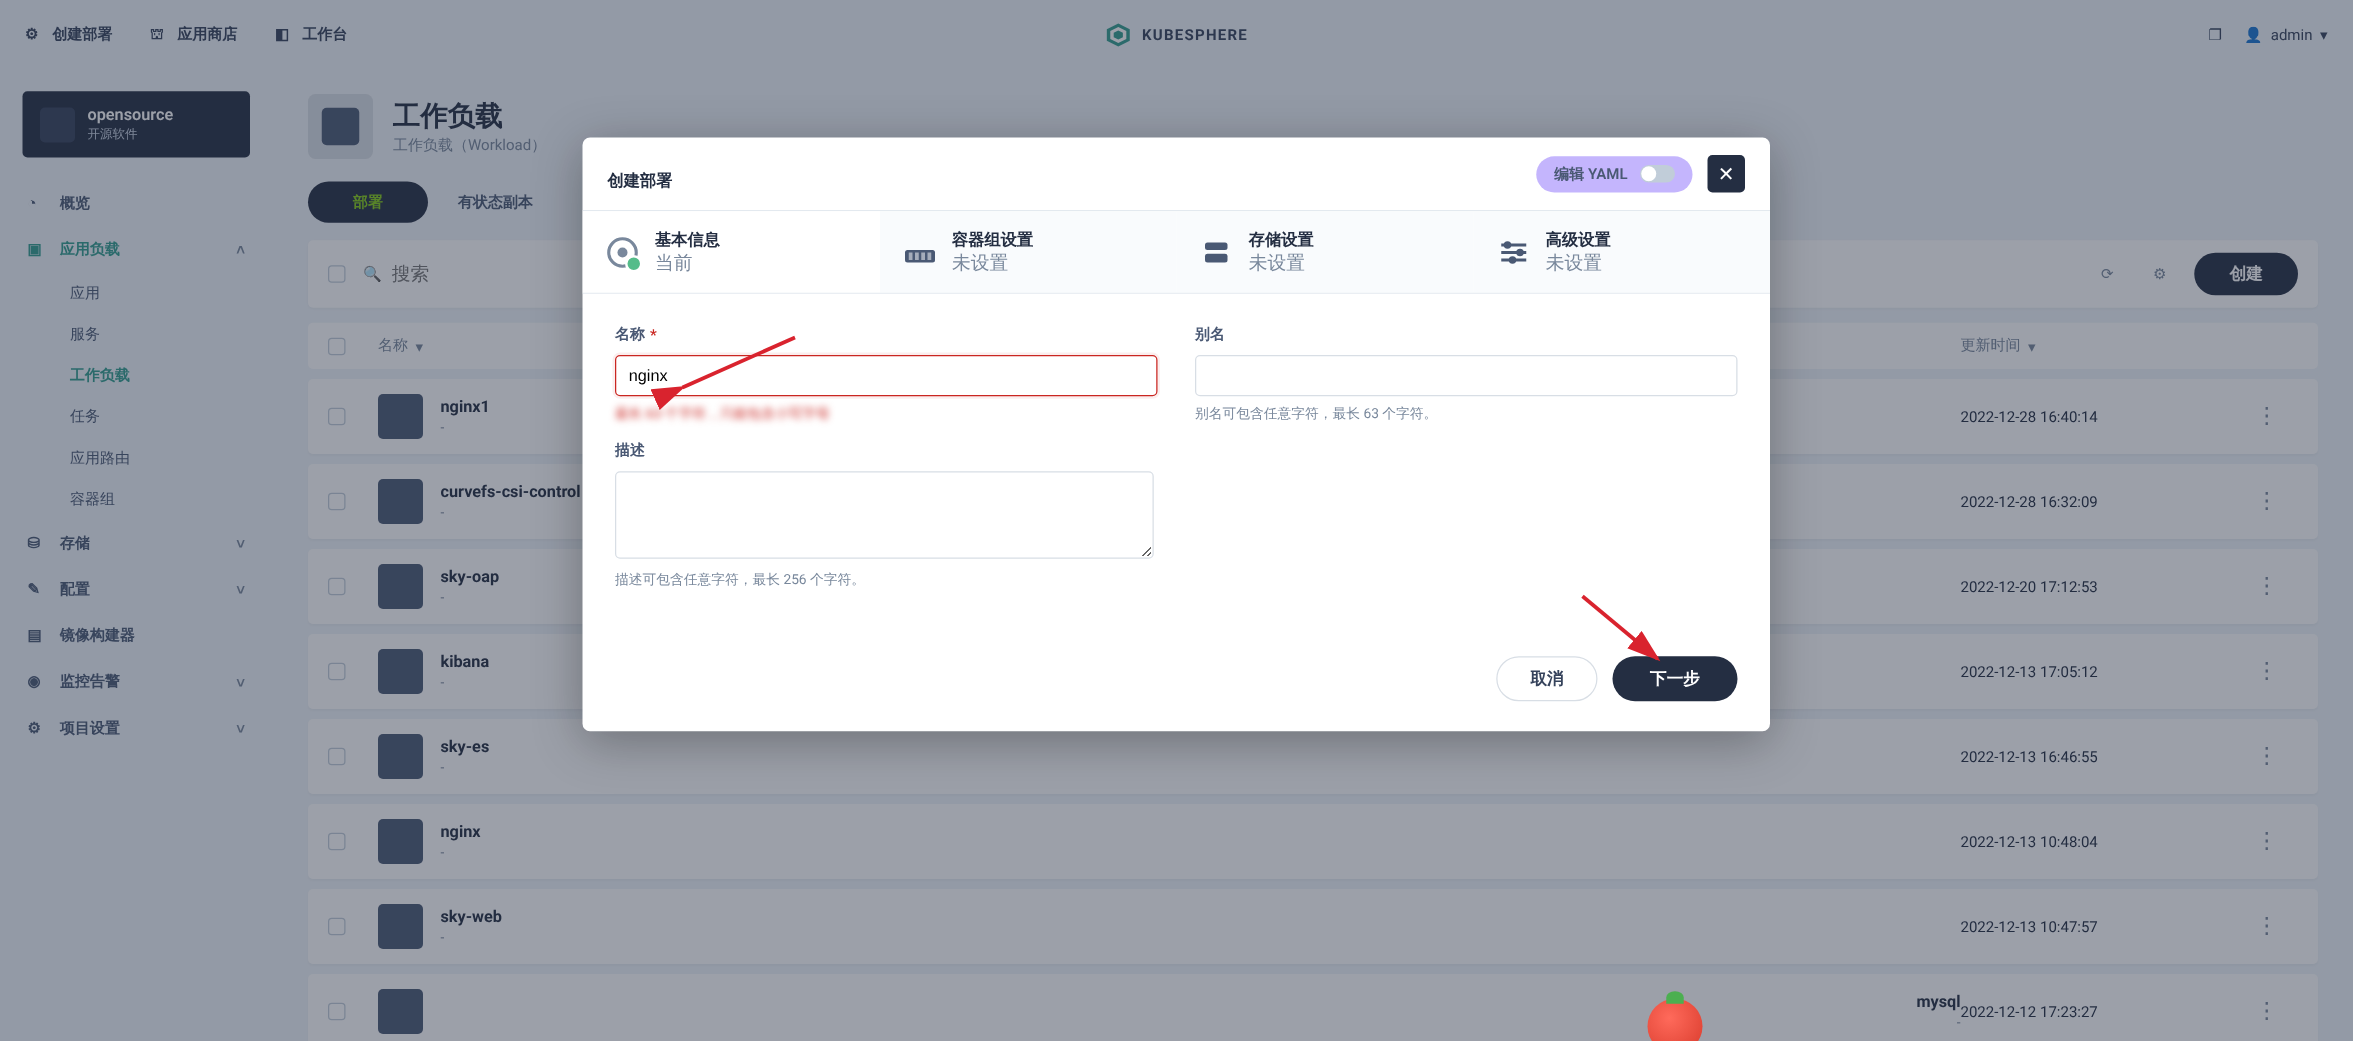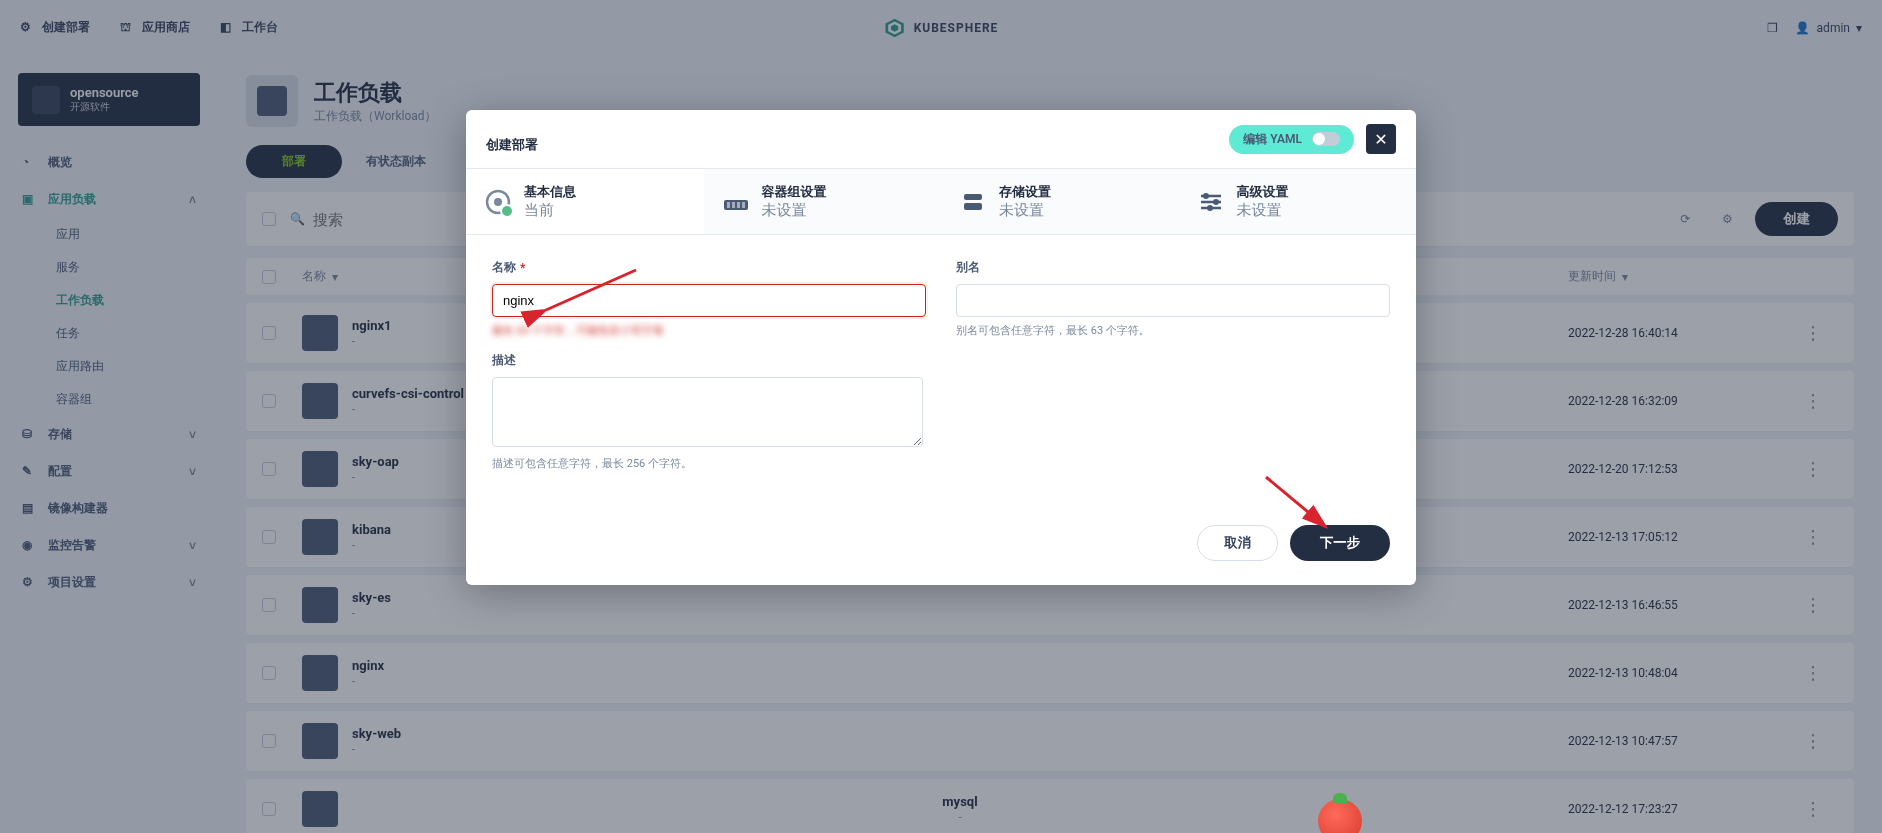--- a/index.html
+++ b/index.html
@@ -62,21 +62,21 @@
 .row .rname { font-weight:700; color:#242e42; font-size:13px; }
 .row .rstatus { color:#79889c; font-size:11px; }
 .row .kebab { color:#79889c; cursor:pointer; font-size:18px; line-height:1; }
 
 
 .overlay { position:absolute; inset:0; background:rgba(35,45,65,0.45); display:flex; align-items:flex-start; justify-content:center; padding-top:110px; }
 .modal { width:950px; background:#fff; border-radius:6px; box-shadow:0 8px 40px rgba(0,0,0,0.3); overflow:hidden; position:relative; }
 .modal-hd { display:flex; align-items:flex-end; padding:14px 20px; border-bottom:1px solid #e3e9ef; }
 .modal-title { font-weight:700; font-size:13px; color:#242e42; }
 .modal-hd-right { margin-left:auto; display:flex; align-items:center; gap:12px; }
-.yaml-toggle { background:#5eead4; border-radius:16px; padding:6px 14px; display:flex; align-items:center; gap:10px; color:#4a5974; font-weight:600; cursor:pointer; }
+.yaml-toggle { background:#c4b5fd; border-radius:16px; padding:6px 14px; display:flex; align-items:center; gap:10px; color:#4a5974; font-weight:600; cursor:pointer; }
 .toggle-switch { width:28px; height:14px; background:#c1cdd9; border-radius:8px; position:relative; }
 .toggle-switch::after { content:""; position:absolute; width:12px; height:12px; background:#fff; border-radius:50%; top:1px; left:1px; }
 .close-x { width:30px; height:30px; background:#242e42; color:#fff; border-radius:4px; display:flex; align-items:center; justify-content:center; cursor:pointer; font-size:16px; }
 
 .steps { display:flex; border-bottom:1px solid #e3e9ef; }
 .step { flex:1; padding:14px 18px; display:flex; align-items:center; gap:12px; cursor:pointer; }
 .step .step-icon { width:28px; height:28px; display:flex; align-items:center; justify-content:center; position:relative; }
 .step .step-title { font-weight:700; color:#242e42; font-size:13px; }
 .step .step-sub { color:#79889c; font-size:15px; }
 .step.active { background:#fff; }
@@ -321,21 +321,21 @@
       <div class="rstatus">-</div>
     </div>
     <div class="col-time">2022-12-13 10:47:57</div>
     <div class="col-act"><span class="kebab">⋮</span></div>
         </div>
         <div class="row">
     <div class="col-check">
             <span class="chk"></span>
           </div>
     <div class="ricon"></div>
-    <div class="col-name" style="flex-direction:column; align-items:center; gap:2px;">
+    <div class="col-name" style="flex-direction:column; align-items:flex-end; gap:2px;">
       <div class="rname">mysql</div>
       <div class="rstatus">-</div>
     </div>
     <div class="col-time">2022-12-12 17:23:27</div>
     <div class="col-act"><span class="kebab">⋮</span></div>
         </div>
       </div>
   </div>
 </div>
 

